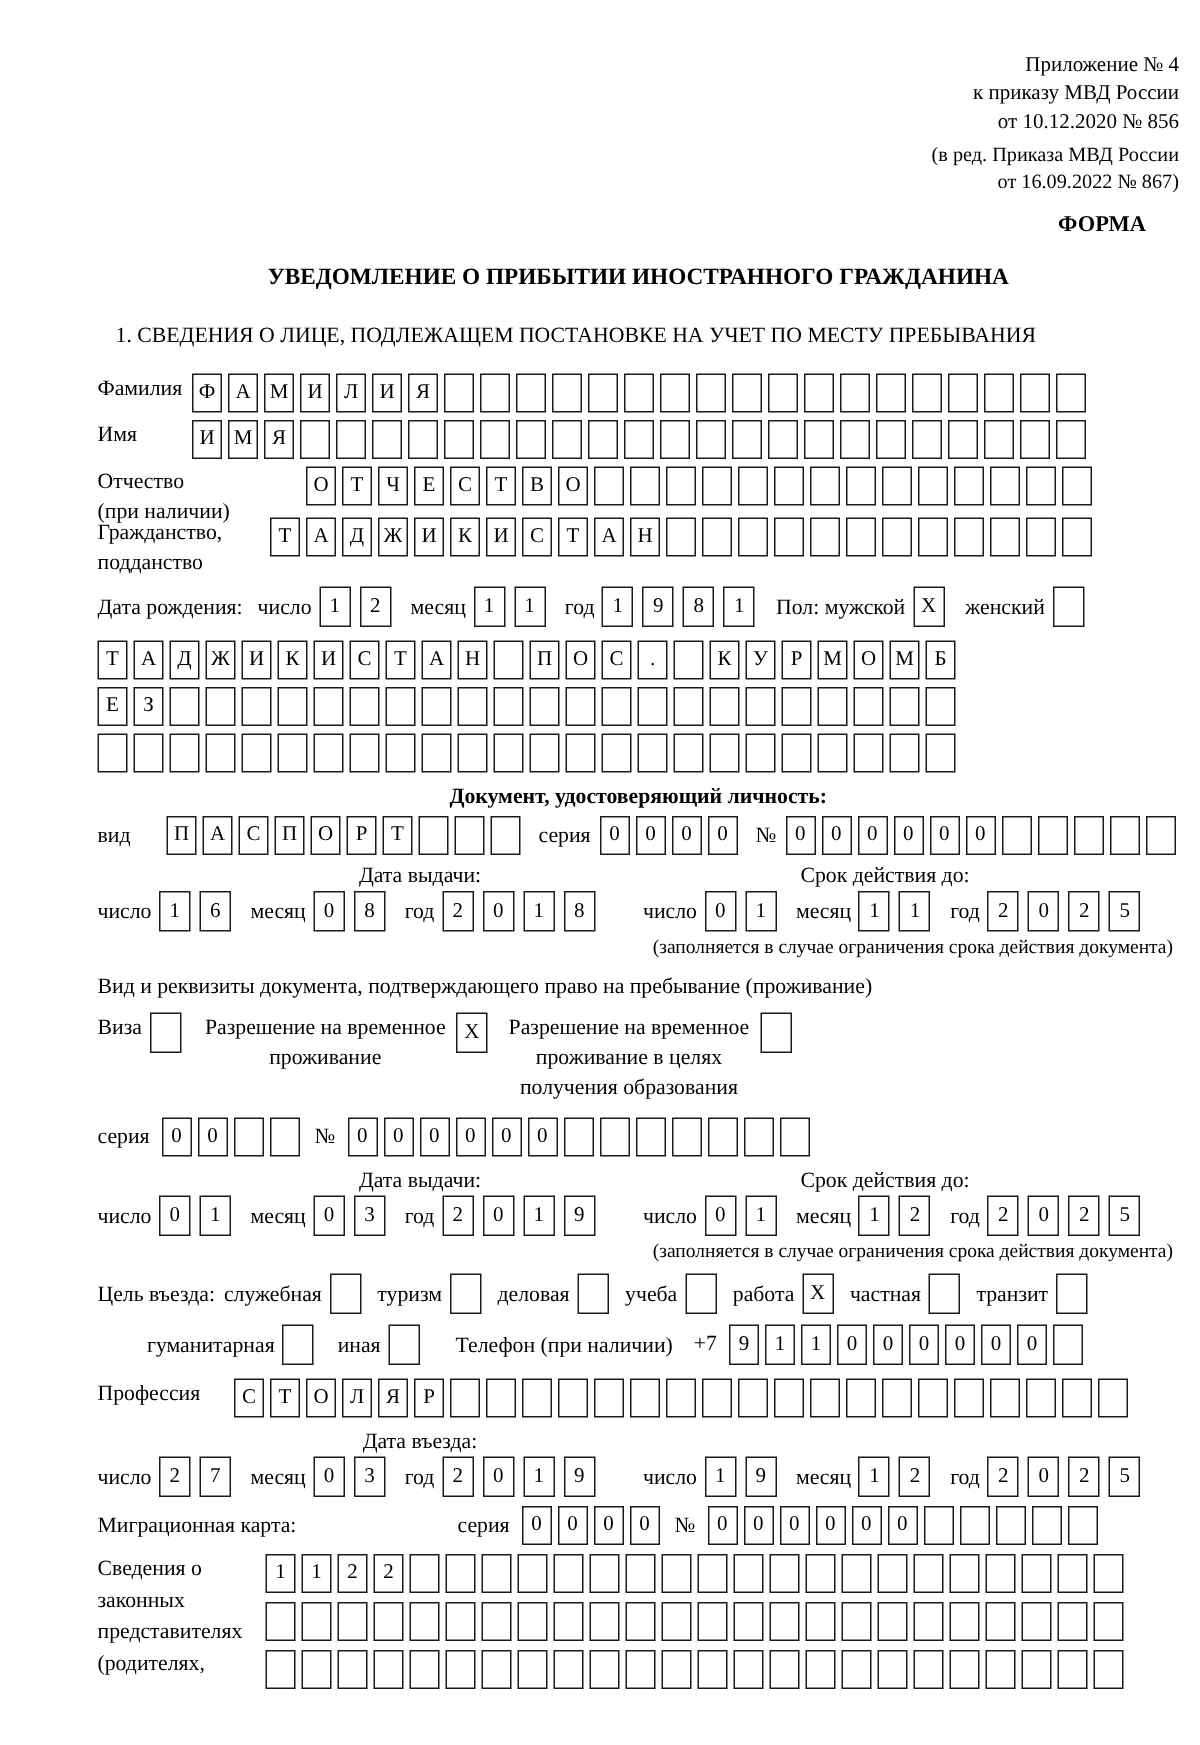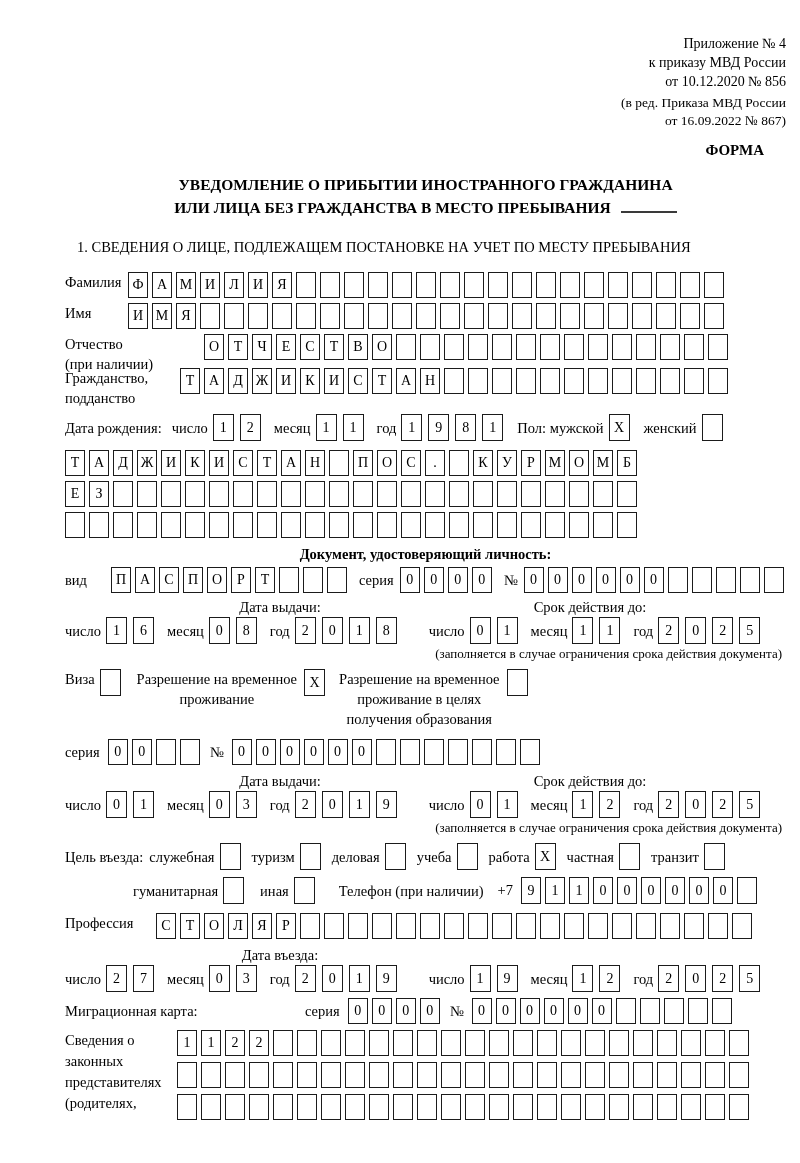--- a/index.html
+++ b/index.html
@@ -65,21 +65,21 @@
 
   .ser-row { display:flex; align-items:center; margin-bottom:8px; }
   .ser-row .lbl { margin-right:8px; }
   .ser-row .num { margin:0 8px 0 6px; }
 
   .purpose1 { display:flex; align-items:center; margin-bottom:7px; }
   .purpose1 .lbl { margin-right:6px; }
   .opt { display:flex; align-items:center; margin-right:11px; }
   .opt .lbl { margin-right:5px; }
   .opt .cell { width:21px; height:27px; margin-right:0; }
-  .purpose2 { display:flex; align-items:center; margin-left:68px; margin-bottom:9px; }
+  .purpose2 { display:flex; align-items:center; margin-left:33px; margin-bottom:9px; }
   .purpose2 .gap16 { margin-right:16px; }
   .purpose2 .gap24 { margin-right:24px; }
   .phone-label { margin-right:14px; }
   .phone-prefix { margin-right:8px; font-size:14.5px; }
   .phone .cell { width:20px; height:27px; }
 
   .prof-row .lblcol { width:79px; }
 
   .mig-row { display:flex; align-items:center; margin-bottom:6px; }
   .mig-row .lbl0 { width:200px; }
@@ -102,23 +102,20 @@
     <div class="hdr-sub">
       <div>(в ред. Приказа МВД России</div>
       <div>от 16.09.2022 № 867)</div>
     </div>
   </div>
 
   <div class="forma">ФОРМА</div>
 
   <div class="title">
     <div>УВЕДОМЛЕНИЕ О ПРИБЫТИИ ИНОСТРАННОГО ГРАЖДАНИНА</div>
-    <div>
-      <span>ИЛИ ЛИЦА БЕЗ ГРАЖДАНСТВА В МЕСТО ПРЕБЫВАНИЯ</span><span class="blank"></span>
-    </div>
   </div>
 
   <div class="sec1">1. СВЕДЕНИЯ О ЛИЦЕ, ПОДЛЕЖАЩЕМ ПОСТАНОВКЕ НА УЧЕТ ПО МЕСТУ ПРЕБЫВАНИЯ</div>
 
   <div class="rows">
 
     <div class="frow">
       <div class="lblcol w-surname">Фамилия</div>
       <div class="cells">
           <span class="cell">Ф</span>
@@ -433,20 +430,21 @@
         <span class="cells">
             <span class="cell">2</span>
             <span class="cell">0</span>
             <span class="cell">2</span>
             <span class="cell">5</span>
           </span>
       </div>
     </div>
     <div class="note">(заполняется в случае ограничения срока действия документа)</div>
 
+    <div class="h-block">Вид и реквизиты документа, подтверждающего право на пребывание (проживание)</div>
 
     <div class="permits">
       <div class="perm">
         <span class="lbl">Виза</span>
         <span class="cells chk">
             <span class="cell"></span>
           </span>
       </div>
       <div class="perm" style="margin-left:16px;">
         <div class="plines">

